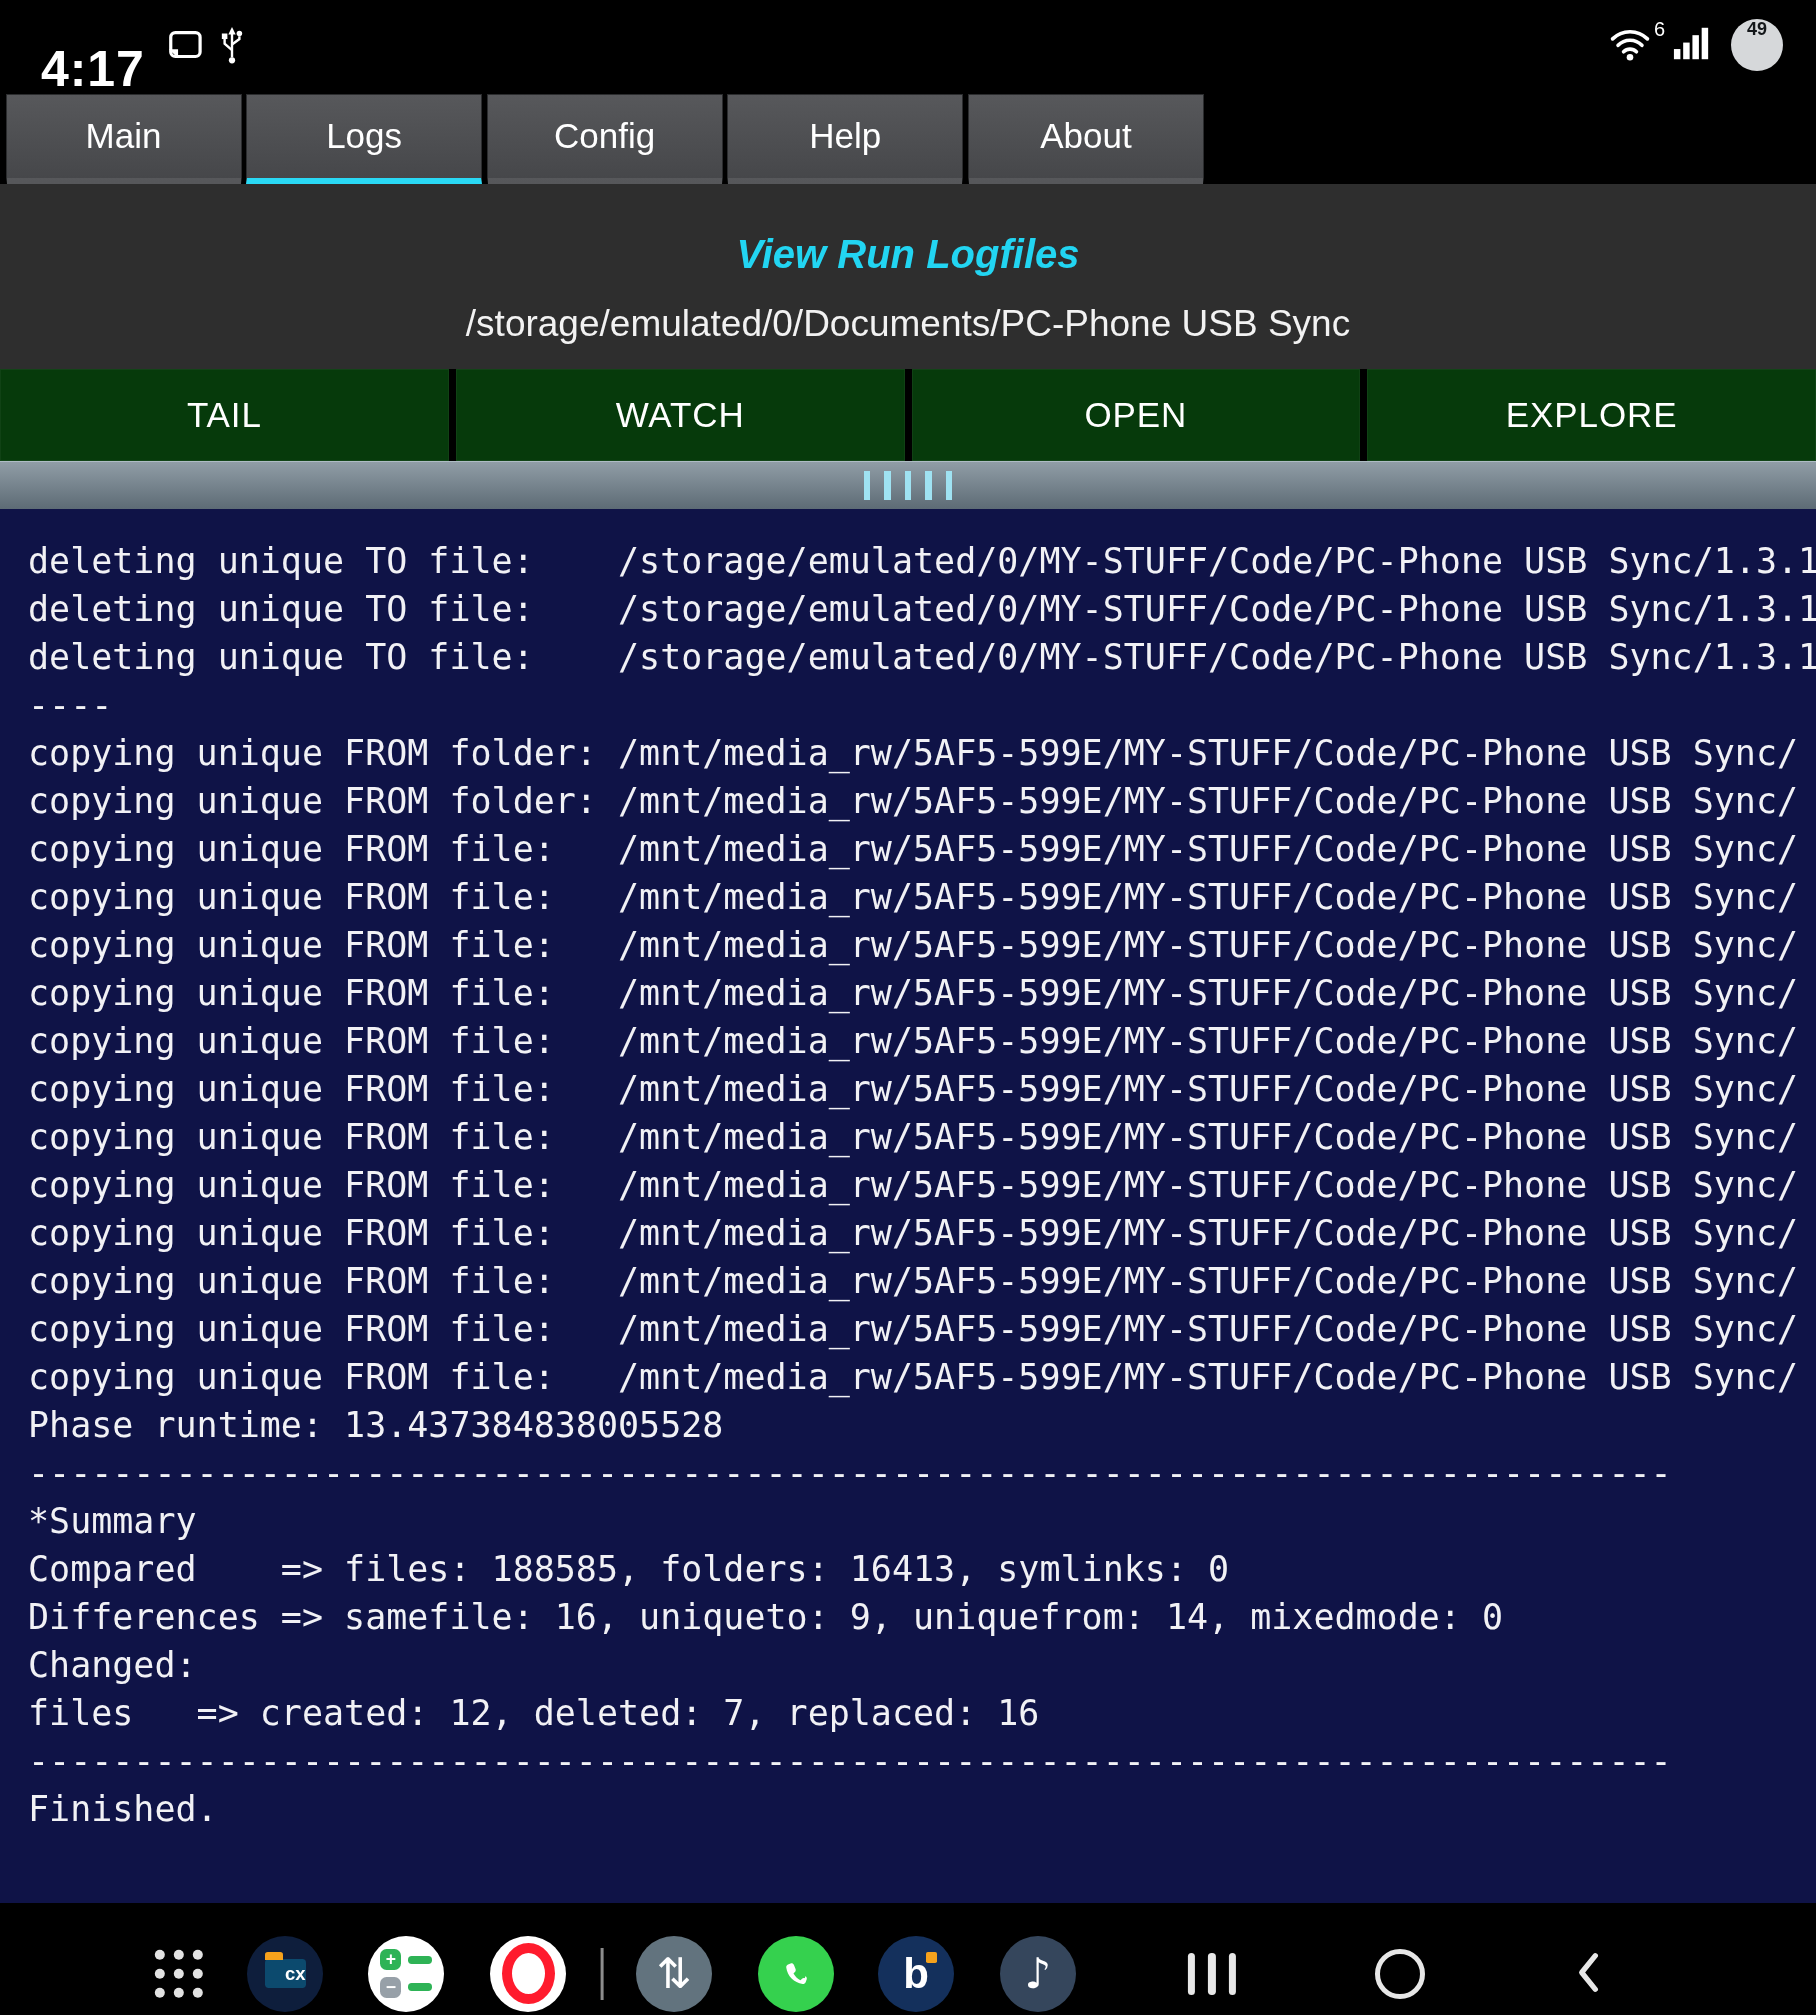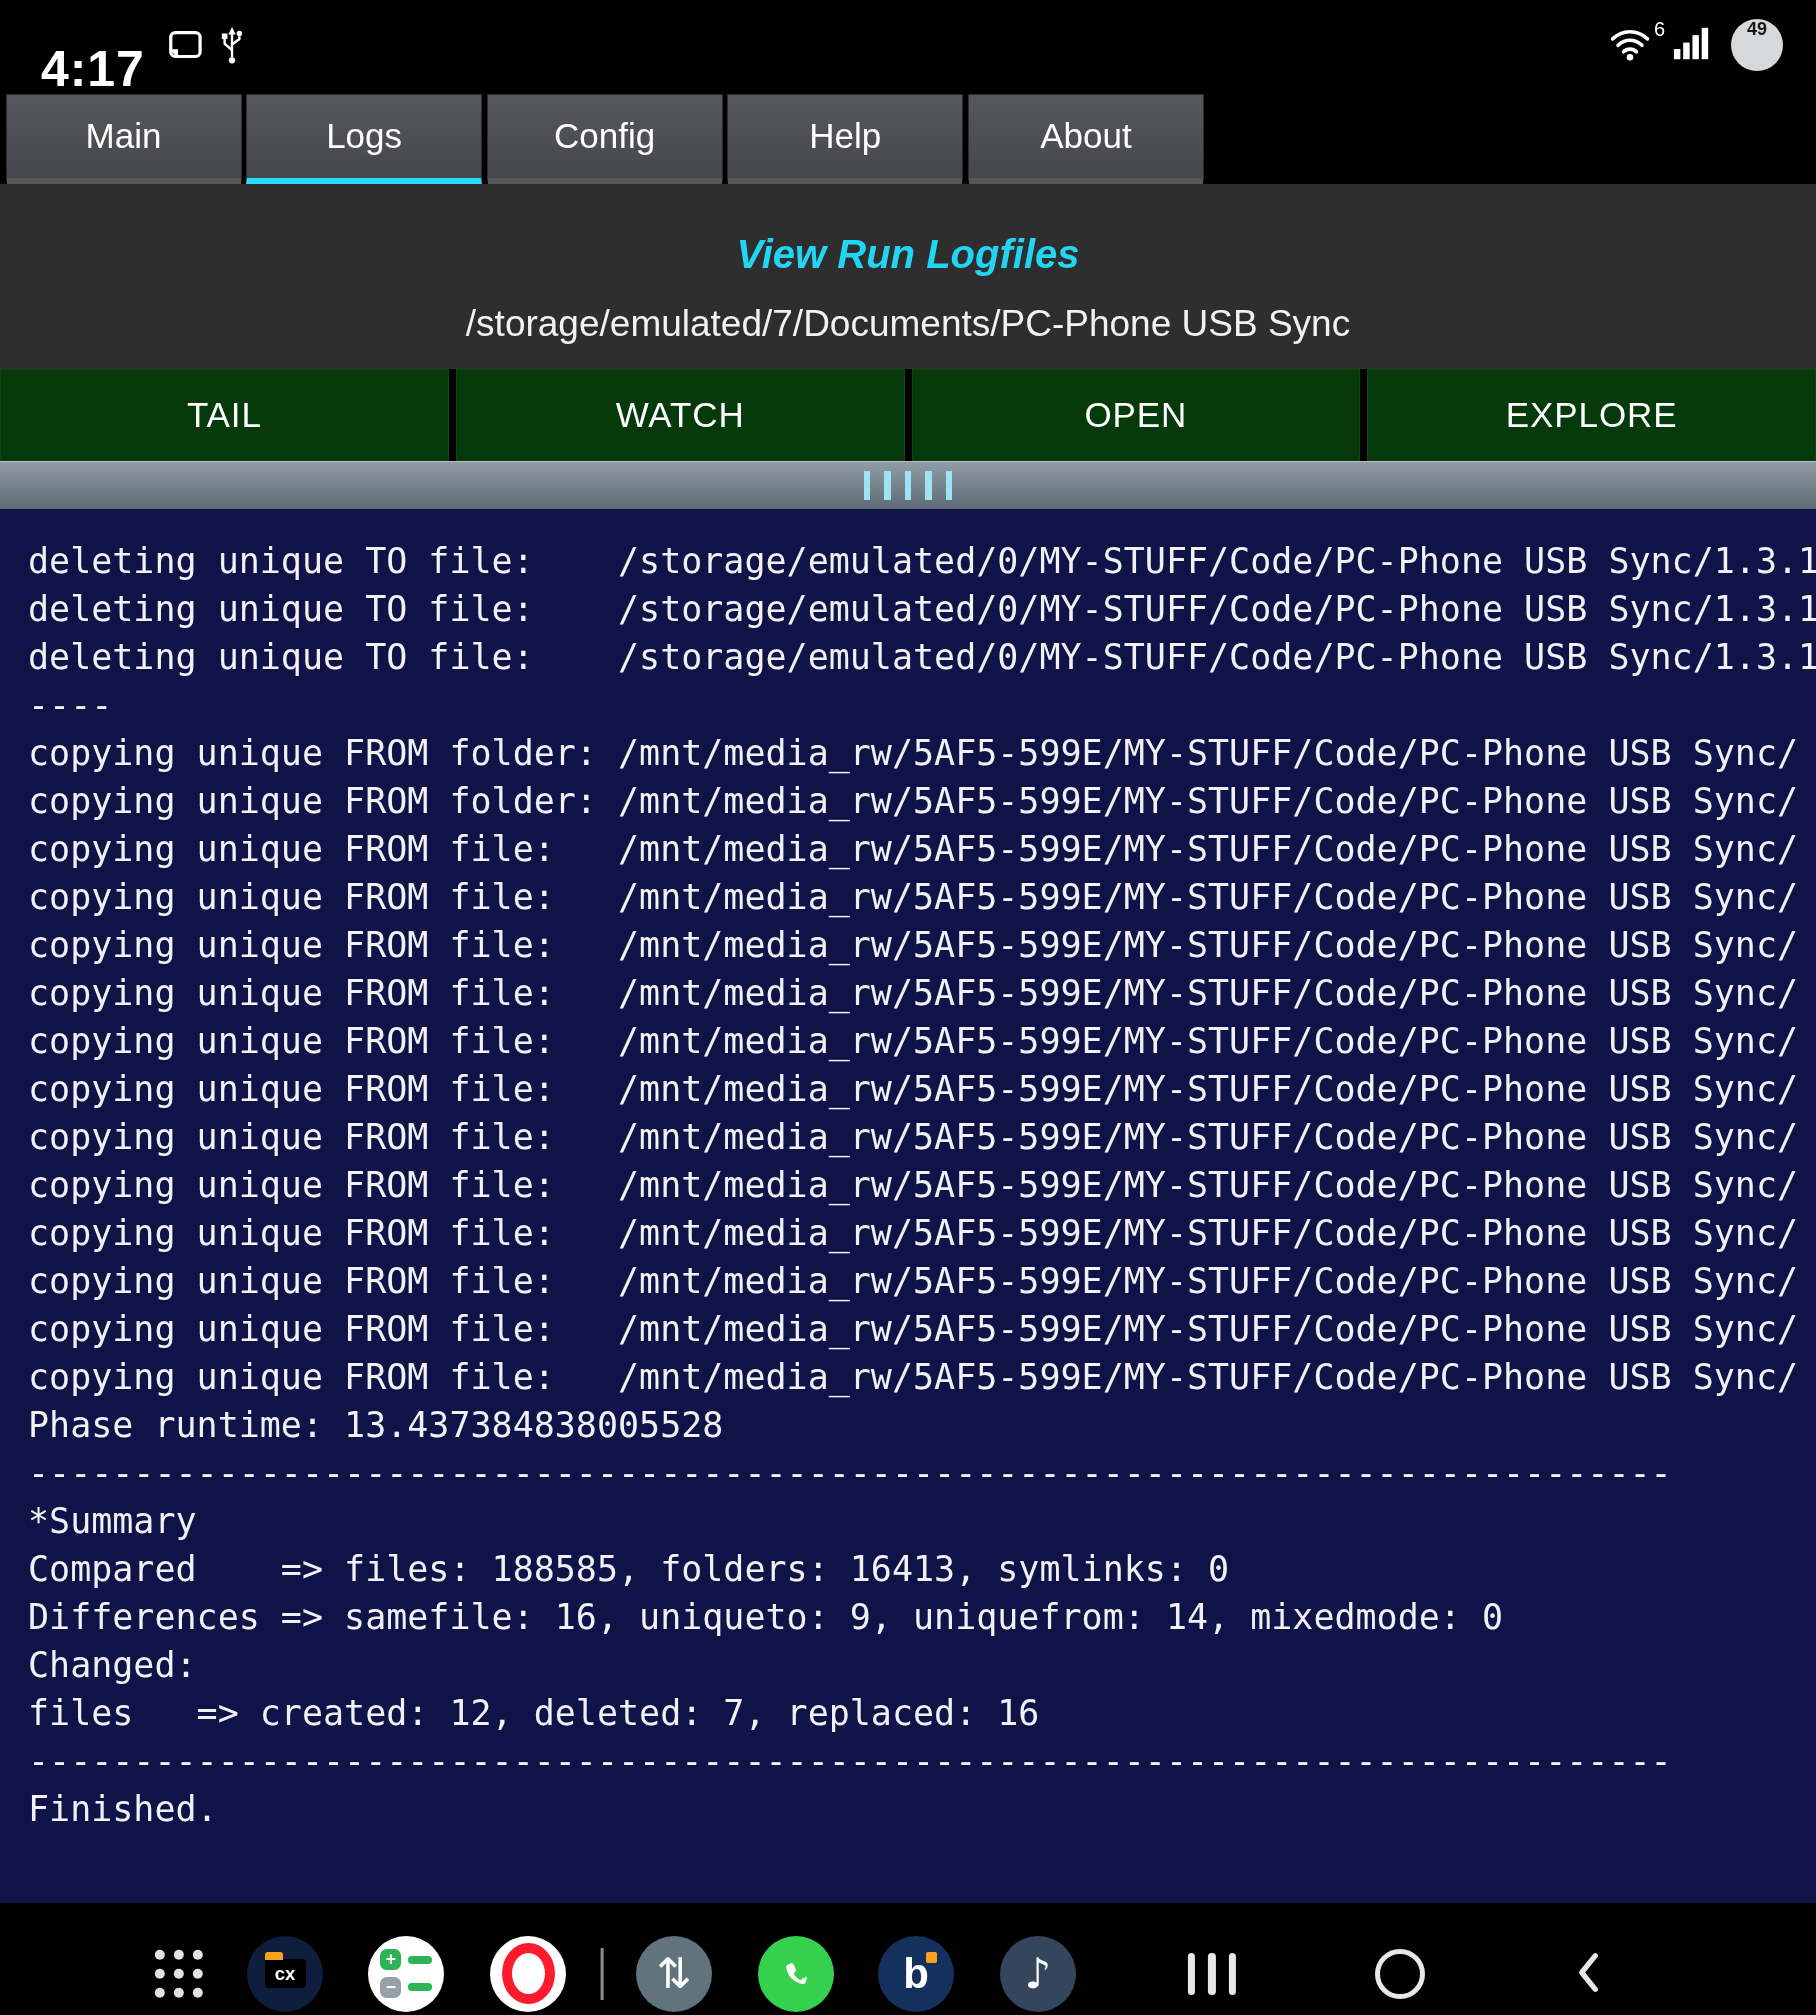--- a/index.html
+++ b/index.html
@@ -40,22 +40,22 @@
     font-family:"DejaVu Sans Mono",monospace;font-size:35px;line-height:48px;
     padding:28px 0 0 28px;box-sizing:border-box;}
   .log-line{white-space:pre;min-height:48px;}
   
   .navbar{position:relative;height:141px;background:#000;}
   .dock-item{position:absolute;top:50%;transform:translate(-50%,-50%);}
   .app-circle{width:76px;height:76px;border-radius:50%;display:flex;align-items:center;justify-content:center;}
   .drawer-grid{display:grid;grid-template-columns:repeat(3,10px);gap:9.2px;}
   .dot{width:10px;height:10px;border-radius:50%;background:#e2e2e2;}
   .cx-circle{background:#0e1e3c;}
-  .cx-folder{width:41px;height:29.5px;background:#000000;border-radius:3.7px;position:relative;
-    display:flex;align-items:center;justify-content:center;}
+  .cx-folder{width:41px;height:29.5px;background:#0c4a6e;border-radius:3.7px;position:relative;
+    display:flex;align-items:center;justify-content:flex-end;}
   .cx-folder::before{content:"";position:absolute;top:-6.5px;left:0;width:18.5px;height:7.4px;background:#f6a21c;border-radius:2.8px 2.8px 0 0;}
   .cx-text{color:#fff;font-size:18.5px;font-weight:700;}
   .calc-circle{background:#fff;}
   .calc-grid{display:grid;grid-template-columns:auto auto;gap:6.5px;align-items:center;justify-items:center;}
   .calc-key{width:21px;height:21px;border-radius:6.5px;color:#fff;font-size:17.5px;font-weight:700;
     display:flex;align-items:center;justify-content:center;}
   .calc-plus{background:#2eb356;}
   .calc-minus{background:#97a0a8;}
   .calc-bar{width:24px;height:8.3px;border-radius:3.7px;background:#2eb356;}
   .opera-circle{background:#fff;}
@@ -126,21 +126,21 @@
   <div class="tab-bar">
       <div class="tab">Main</div>
       <div class="tab active">Logs</div>
       <div class="tab">Config</div>
       <div class="tab">Help</div>
       <div class="tab">About</div>
     </div>
 
   <div class="header">
     <div class="header-title">View Run Logfiles</div>
-    <div class="header-path">/storage/emulated/7/Documents/PC-Phone USB Sync</div>
+    <div class="header-path">/storage/emulated/0/Documents/PC-Phone USB Sync</div>
   </div>
 
   <div class="action-bar">
       <div class="action">TAIL</div>
       <div class="action">WATCH</div>
       <div class="action">OPEN</div>
       <div class="action">EXPLORE</div>
     </div>
 
   <div class="drag-handle">

